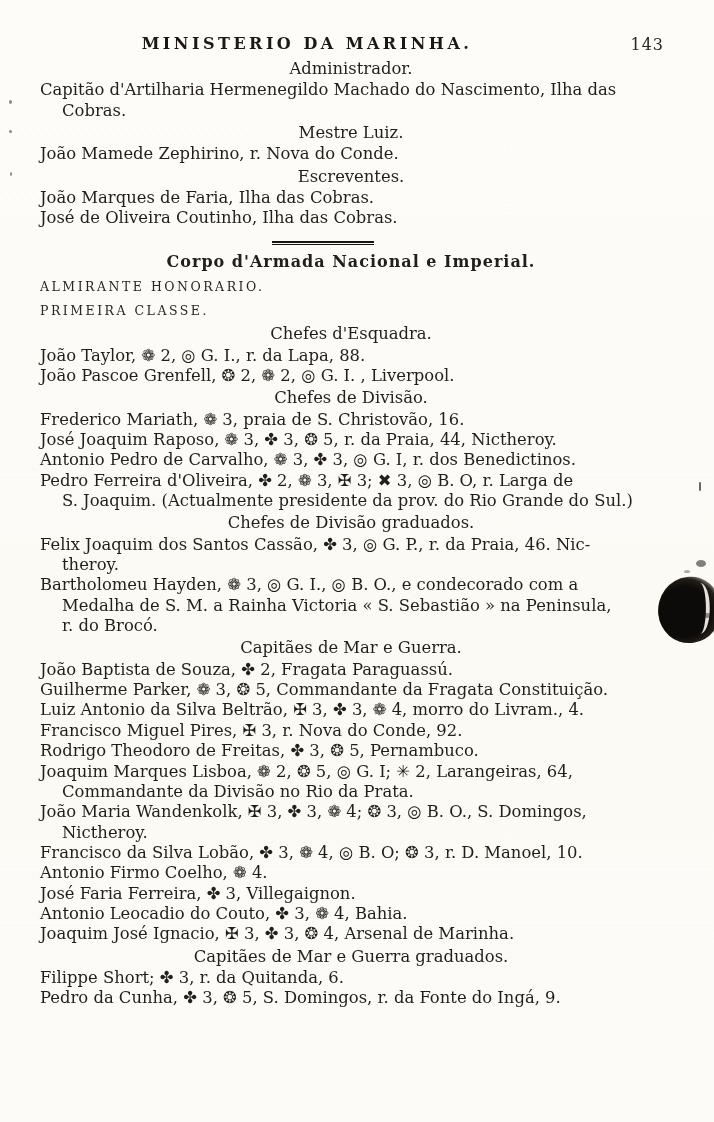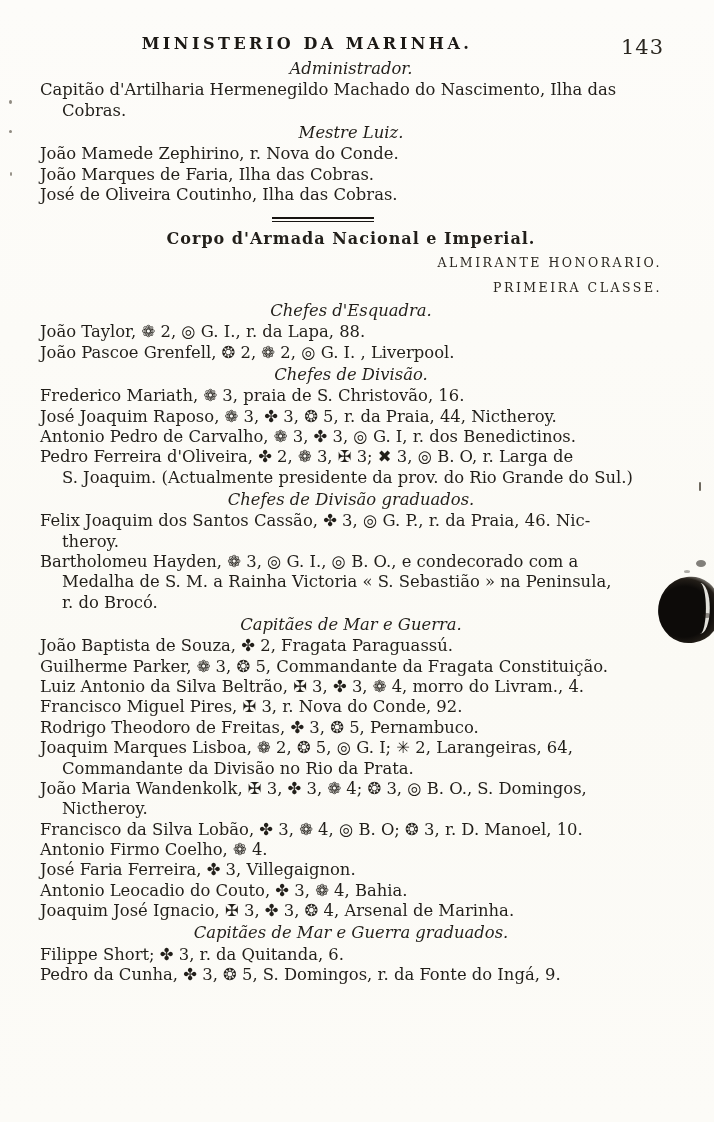--- a/index.html
+++ b/index.html
@@ -11,32 +11,32 @@
   }
   .page{position:relative;width:714px;height:1122px;
     background:linear-gradient(180deg,#fdfcf9 0%,#fbfaf5 60%,#fcfbf7 100%);}
   
   .hdr{position:absolute;top:34px;left:0;right:0;height:22px;}
   .hdr-title{
     position:absolute;left:0;right:100px;text-align:center;
     font-weight:bold;font-size:16px;letter-spacing:3.5px;color:#1c1915;
   }
   .hdr-page{
-    position:absolute;right:50px;top:1px;font-size:21px;letter-spacing:1px;color:#2a261f;text-align:right;
+    position:absolute;right:50px;top:1px;font-size:16px;letter-spacing:1px;color:#2a261f;text-align:right;
   }
   
   .content{
     position:absolute;top:57px;left:40px;width:622px;
     font-size:16.4px;line-height:20.35px;color:#221f1a;
   }
   .ln{white-space:nowrap;}
   .cont{padding-left:22px;}
-  .c-i{text-align:center;font-style:italic;margin:2px 0 1px 0;white-space:normal;}
+  .c-i{text-align:center;margin:2px 0 1px 0;white-space:normal;}
   .c-b{text-align:center;font-weight:bold;letter-spacing:1px;margin:7px 0 3px 0;font-size:16px;}
-  .c-caps{text-align:right;font-size:12.5px;letter-spacing:2.5px;margin:4px 0 3px 0;color:#2a261f;}
+  .c-caps{text-align:left;font-size:12.5px;letter-spacing:2.5px;margin:4px 0 3px 0;color:#2a261f;}
   .rule{
     width:102px;height:0;margin:12px 0 7px 232px;
     border-top:2.5px solid #171411;border-bottom:1.5px solid #171411;
     padding-top:1.5px;background:transparent;
   }
   
   .stain{
     position:absolute;top:577px;right:-6px;width:62px;height:66px;
     border-radius:54% 46% 50% 50%;
     background:radial-gradient(ellipse at 42% 52%, #0d0b09 52%, #231e18 68%, rgba(45,36,26,.35) 82%, rgba(45,36,26,0) 94%);
@@ -64,20 +64,21 @@
     <div class="hdr-title">MINISTERIO DA MARINHA.</div>
     <div class="hdr-page">143</div>
   </div>
 
   <div class="content" id="content">
       <div class="ln c-i">Administrador.</div>
       <div class="ln">Capitão d'Artilharia Hermenegildo Machado do Nascimento, Ilha das</div>
       <div class="ln cont">Cobras.</div>
       <div class="ln c-i">Mestre Luiz.</div>
       <div class="ln">João Mamede Zephirino, r. Nova do Conde.</div>
+      <div class="ln c-i">Escreventes.</div>
       <div class="ln">João Marques de Faria, Ilha das Cobras.</div>
       <div class="ln">José de Oliveira Coutinho, Ilha das Cobras.</div>
       <div class="rule"></div>
       <div class="ln c-b">Corpo d'Armada Nacional e Imperial.</div>
       <div class="ln c-caps">ALMIRANTE HONORARIO.</div>
       <div class="ln c-caps">PRIMEIRA CLASSE.</div>
       <div class="ln c-i">Chefes d'Esquadra.</div>
       <div class="ln">João Taylor, ❁ 2, ◎ G. I., r. da Lapa, 88.</div>
       <div class="ln">João Pascoe Grenfell, ❂ 2, ❁ 2, ◎ G. I. , Liverpool.</div>
       <div class="ln c-i">Chefes de Divisão.</div>

